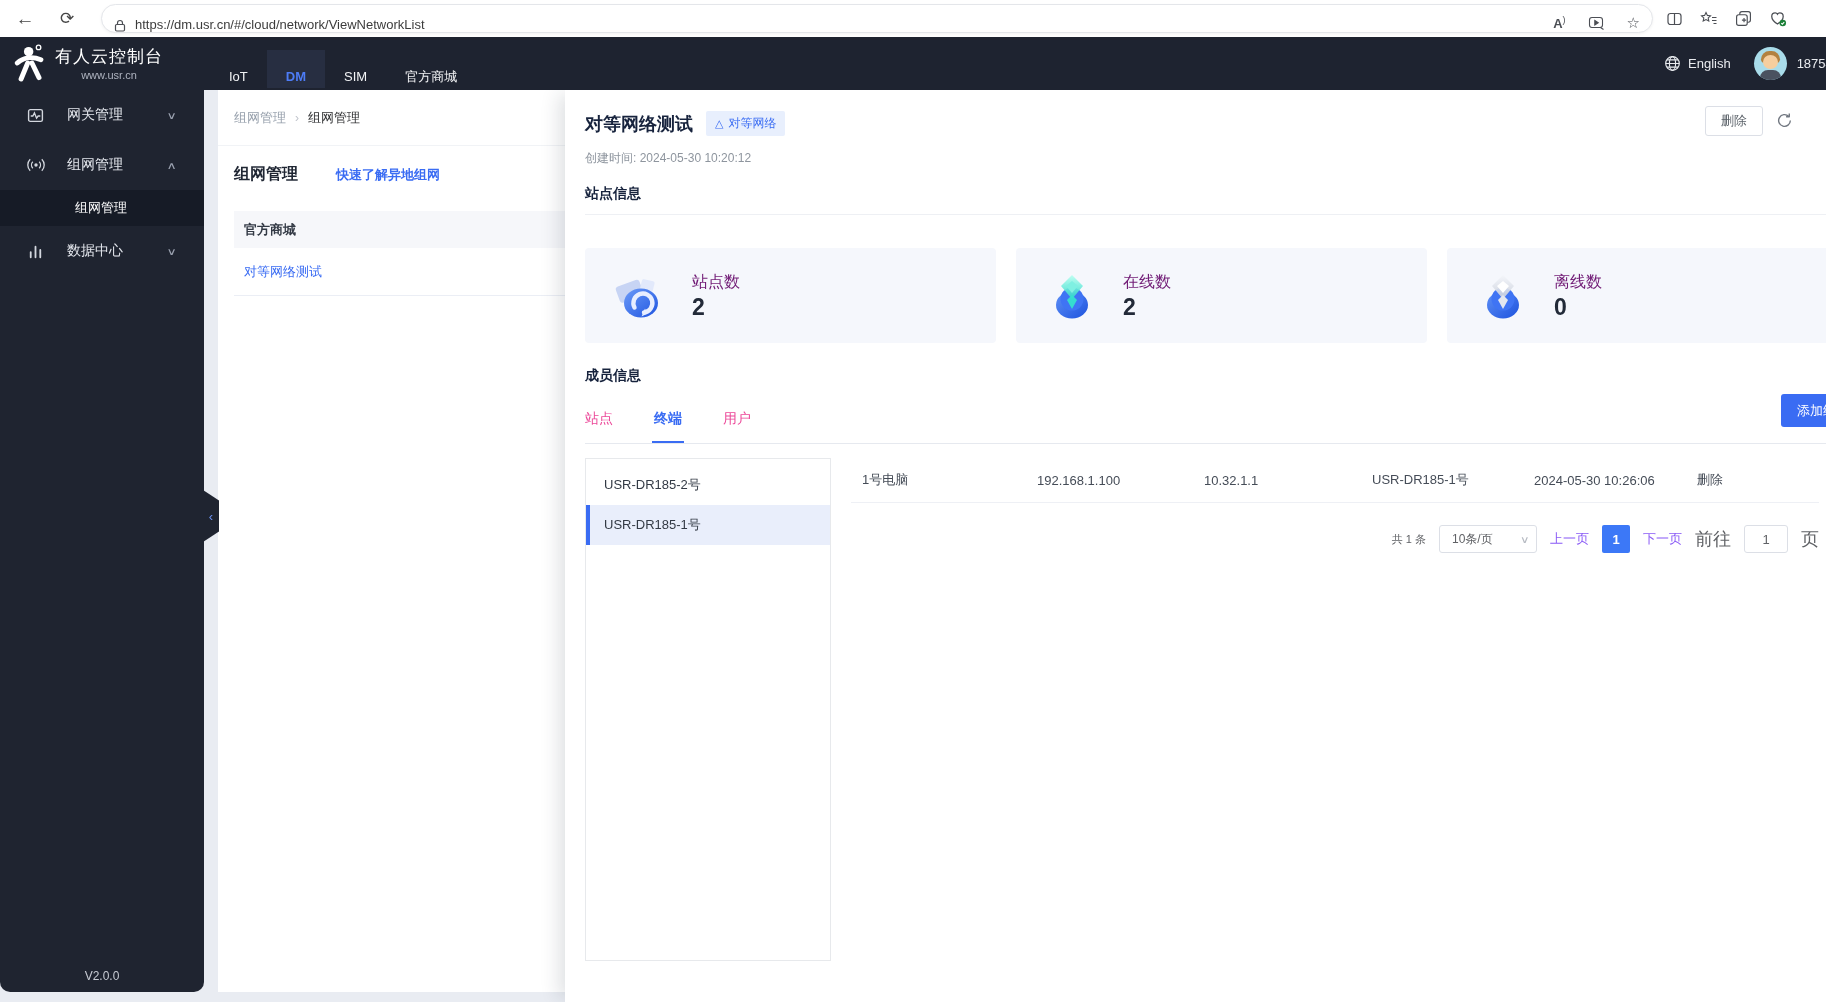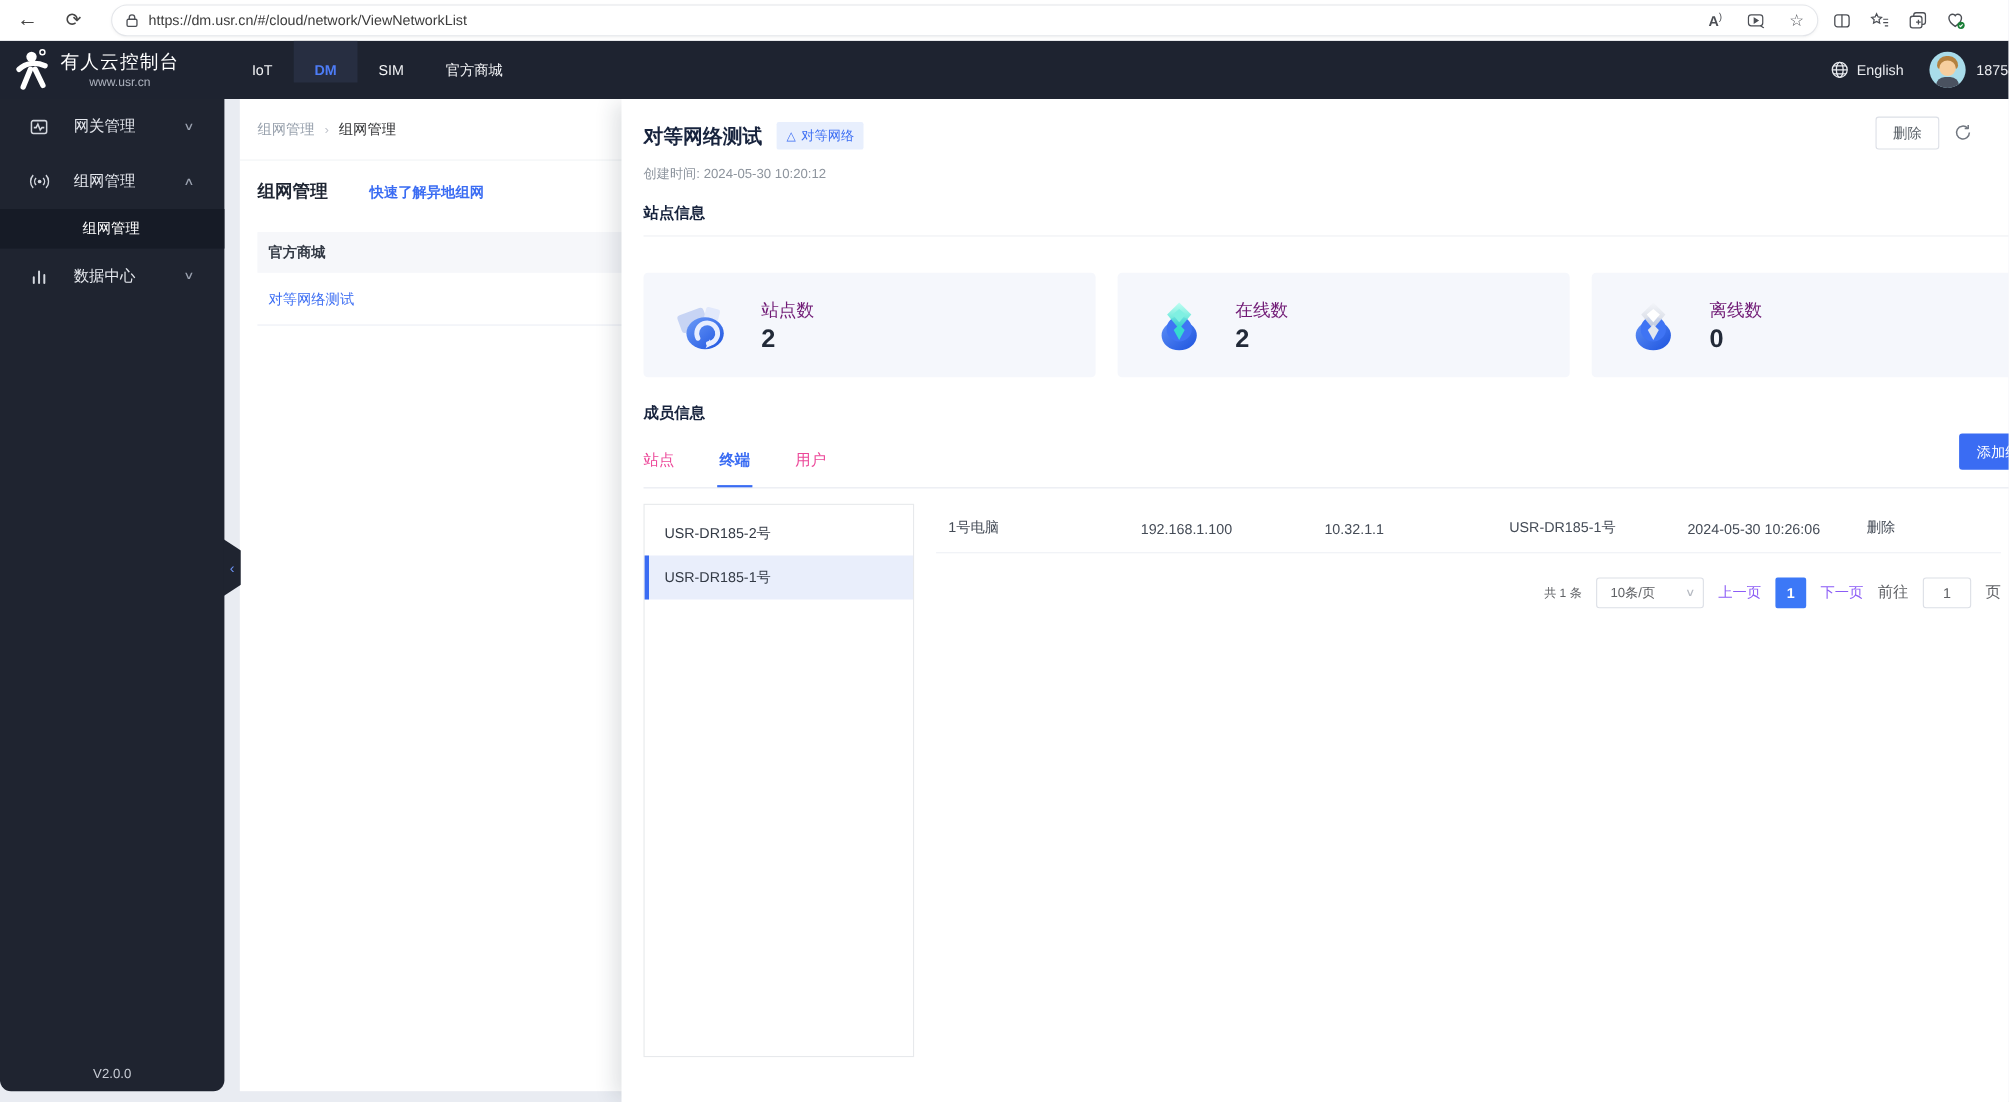--- a/index.html
+++ b/index.html
@@ -13,35 +13,35 @@
   svg { display:block; }
 
   
   .browser-bar { position:absolute; top:0; left:0; right:0; height:37px; background:#ffffff; z-index:50; }
   .nav-btn { position:absolute; top:0; width:30px; height:37px; display:flex; align-items:center; justify-content:center;
              color:#454545; font-size:17px; cursor:pointer; }
   .nav-back { left:10px; font-size:19px; }
   .nav-refresh { left:52px; }
   .url-pill { position:absolute; left:101px; top:4px; width:1552px; height:29px; background:#fff;
               border:1px solid #e4e6ea; border-radius:15px; box-shadow:0 1px 3px rgba(0,0,0,.05);
-              display:flex; align-items:center; padding:0 12px; }
+              display:flex; align-items:flex-end; padding:0 12px; }
   .url-text { font-size:13px; color:#3c3c3c; margin-left:9px; flex:1; white-space:nowrap; overflow:hidden; }
   .pill-icons { display:flex; align-items:center; gap:22px; color:#4c4f55; }
   .ra { font-size:13px; color:#4c4f55; font-weight:bold; }
   .ra small { font-size:9px; vertical-align:super; font-weight:normal; }
   .browser-actions { position:absolute; left:1666px; top:0; height:37px; display:flex; align-items:center; gap:17px; }
 
   
   .app-header { position:absolute; top:37px; left:0; right:0; height:53px; background:#1e2330; z-index:40;
                 color:#fff; }
   .brand { position:absolute; left:14px; top:5px; display:flex; align-items:center; gap:7px; }
   .brand-text { display:flex; flex-direction:column; align-items:center; }
   .brand-title { font-size:17px; color:#fff; letter-spacing:1px; }
   .brand-sub { font-size:11px; color:#aeb3bf; margin-top:1px; }
-  .top-nav { position:absolute; left:210px; top:0; height:38px; display:flex; }
+  .top-nav { position:absolute; left:210px; top:13px; height:38px; display:flex; }
   .top-nav-item { padding:0 19px; line-height:53px; font-size:13px; color:#f2f3f5; cursor:pointer; }
   .top-nav-item.active { background:#272e41; color:#4d7cf6; font-weight:bold; }
   .header-right { position:absolute; left:1664px; top:0; height:53px; display:flex; align-items:center; }
   .lang-label { font-size:13px; color:#e9ebef; margin-left:7px; cursor:pointer; }
   .avatar { width:33px; height:33px; border-radius:50%; background:#a9dcea; margin-left:23px; position:relative; overflow:hidden; cursor:pointer; }
   .avatar .hair { position:absolute; left:7px; top:4px; width:19px; height:12px; border-radius:9px 9px 4px 4px; background:#b3813f; }
   .avatar .face { position:absolute; left:9px; top:8px; width:15px; height:14px; border-radius:50%; background:#f6ce9e; }
   .avatar .body { position:absolute; left:6px; top:23px; width:21px; height:12px; border-radius:8px 8px 0 0; background:#4a5260; }
   .phone { font-size:13px; color:#e9ebef; margin-left:10px; white-space:nowrap; }
 
@@ -116,21 +116,21 @@
   .t-body .t-cell { color:#454c57; }
   .link-blue { color:#3a6cf3; cursor:pointer; }
   .pager { margin-top:22px; display:flex; align-items:center; justify-content:flex-end; gap:13px; }
   .pg-total { font-size:11px; color:#606266; }
   .pg-size { width:98px; height:28px; border:1px solid #dcdfe6; border-radius:3px; display:flex; align-items:center;
              justify-content:space-between; padding:0 8px 0 12px; font-size:12px; color:#606266; cursor:pointer; }
   .pg-size .chev { color:#b6bac2; font-size:10px; transform:scaleX(1.3); }
   .pg-prev,.pg-next { font-size:13px; color:#8b5cf6; cursor:default; }
   .pg-cur { width:28px; height:28px; background:#3c78f7; color:#fff; font-size:13px; font-weight:bold;
             display:flex; align-items:center; justify-content:center; border-radius:2px; cursor:pointer; }
-  .pg-goto { font-size:14px; color:#606266; }
+  .pg-goto { font-size:18px; color:#606266; }
   .goto-input { width:44px; height:28px; border:1px solid #dcdfe6; border-radius:3px; text-align:center;
                 font-size:13px; color:#606266; font-family:inherit; }
 </style>
 </head>
 <body>
 
 <div class="browser-bar">
   <div class="nav-btn nav-back">←</div>
   <div class="nav-btn nav-refresh">⟳</div>
   <div class="url-pill">

